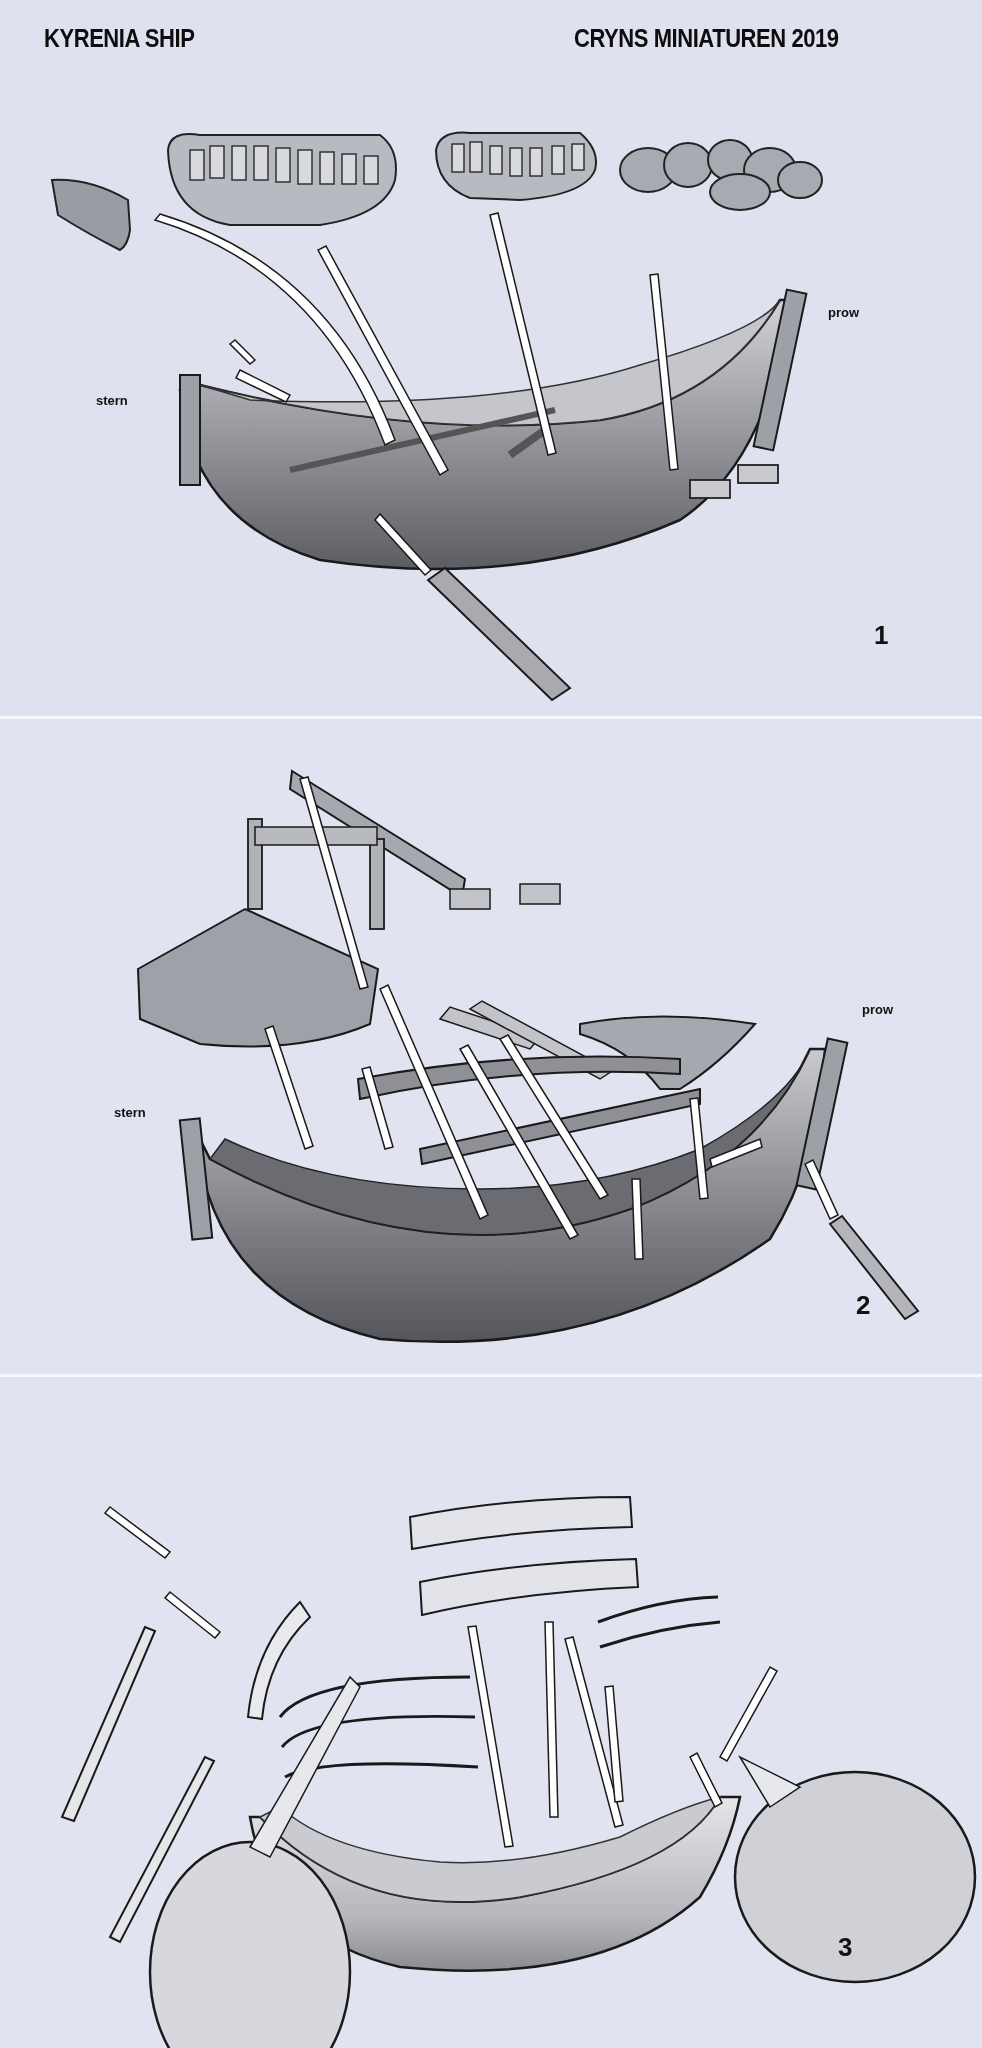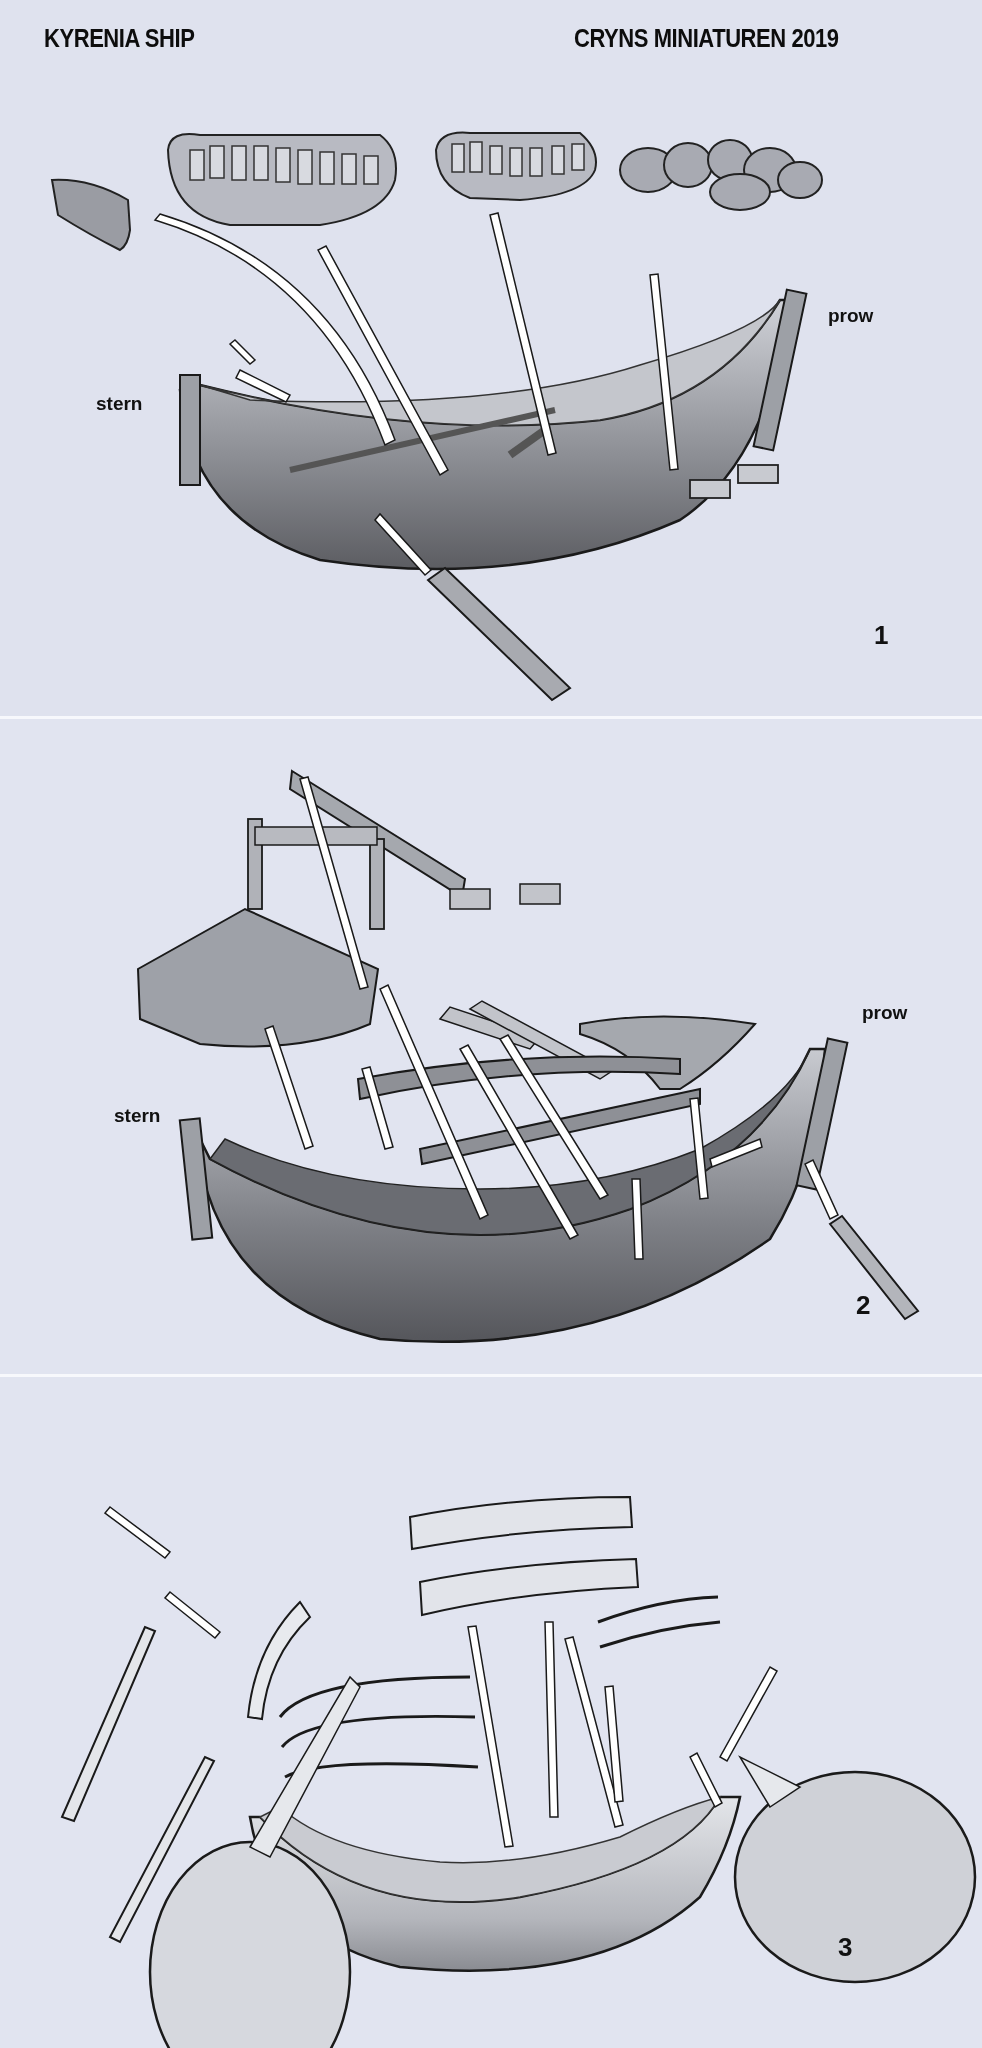--- a/index.html
+++ b/index.html
@@ -8,21 +8,21 @@
     background: #dfe2ee;
     font-family: "Liberation Sans", sans-serif;
   }
   .panel { position: absolute; left: 0; width: 982px; background: #e1e4f0; overflow: hidden; }
   .panel svg { position: absolute; left: 0; top: 0; }
   .divider { position: absolute; left: 0; width: 982px; height: 3px; background: #f7f8fc; }
   .header-text {
     position: absolute; top: 24px; font-weight: bold; font-size: 25px; color: #0d0d0d;
     letter-spacing: -0.5px; transform: scaleX(0.88); transform-origin: left top;
   }
-  .label { position: absolute; font-weight: bold; font-size: 19px; color: #111; }
+  .label { position: absolute; font-weight: bold; font-size: 13px; color: #111; }
   .step-num { position: absolute; font-weight: bold; font-size: 26px; color: #111; }
 </style>
 </head>
 <body>
 
 <div class="header-text" style="left:44px;">KYRENIA SHIP</div>
 <div class="header-text" style="left:574px;">CRYNS MINIATUREN 2019</div>
 
 <div class="panel" style="top:0; height:716px; background:transparent;">
   <svg width="982" height="716">

